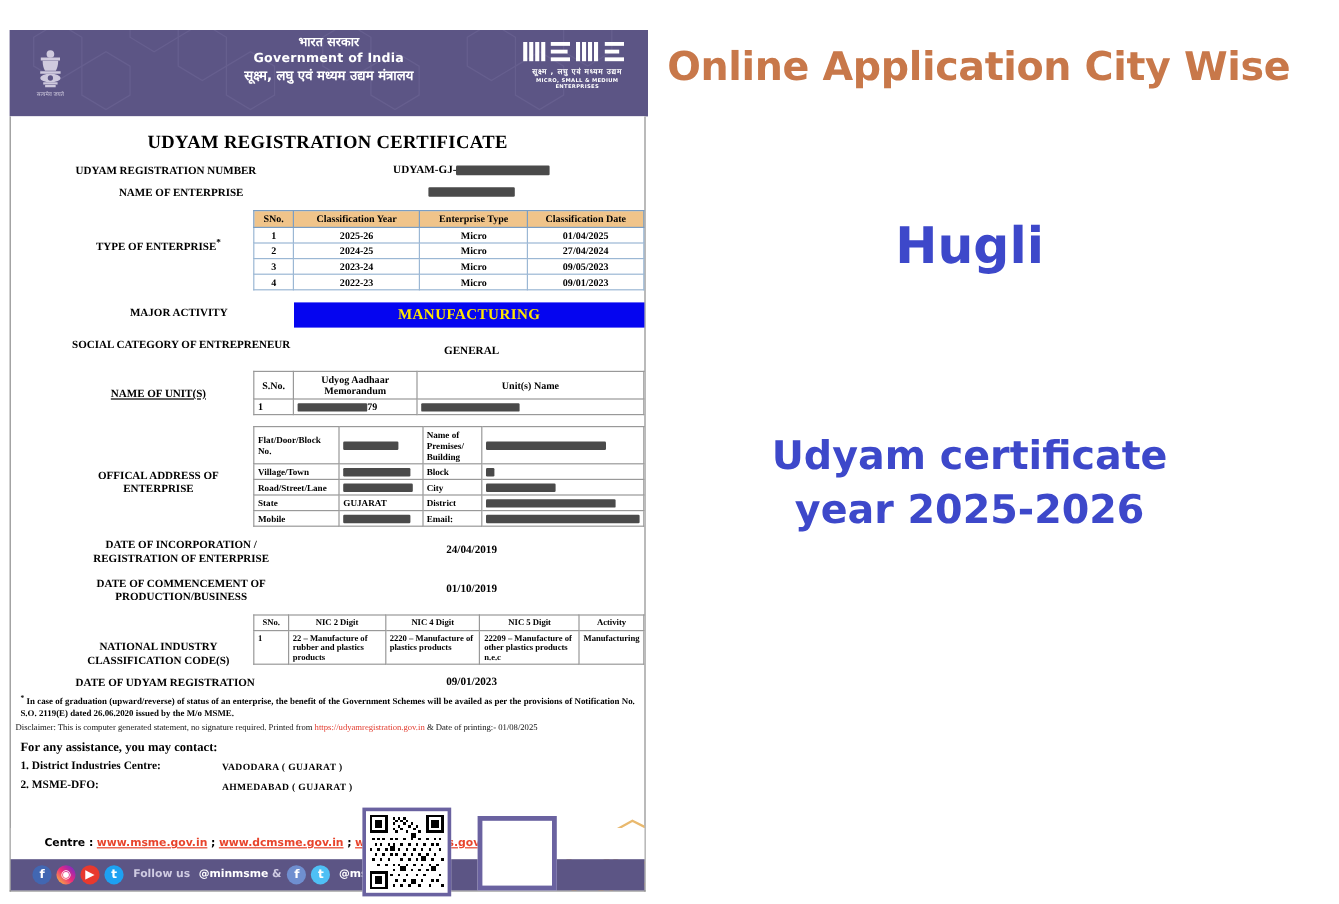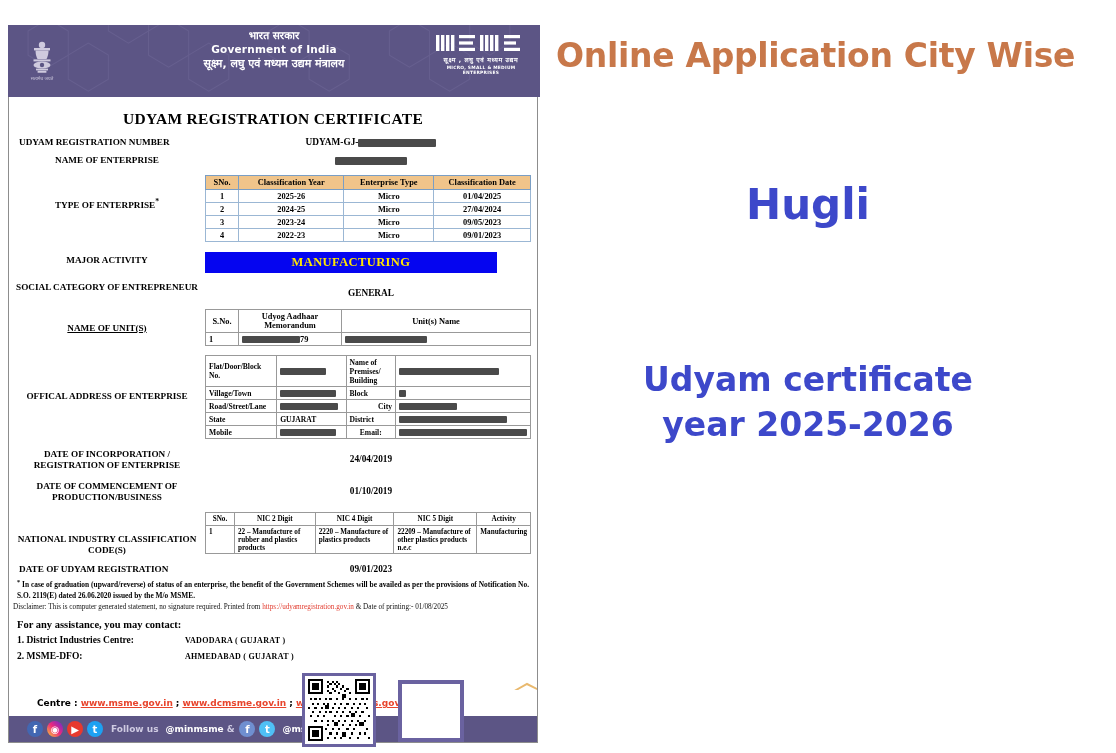--- a/index.html
+++ b/index.html
@@ -58,20 +58,21 @@
   .cert-title{
     text-align:center;font-weight:bold;font-size:15.5px;letter-spacing:.3px;
     padding-top:13px;padding-bottom:6px;color:#000;
   }
 
   .row{display:flex;align-items:flex-start;width:100%;}
   .lbl{
     width:196px;box-sizing:border-box;padding:0 6px;
     text-align:center;font-weight:bold;font-size:9.2px;color:#000;
     line-height:1.2;
+    margin-left:44px;
   }
   .lbl.left{text-align:left;padding-left:10px;}
   .val{
     flex:1;text-align:center;font-weight:bold;font-size:9.3px;color:#000;
   }
 
   .redact{
     display:inline-block;height:8px;vertical-align:middle;
     background:#4a4a4a;border-radius:1px;
     filter:blur(.4px);
@@ -356,33 +357,33 @@
               </tr>
               <tr>
                 <td style="text-align:left;">Village/Town</td>
                 <td style="text-align:left;"><span class="redact thin" style="width:56px;"></span></td>
                 <td style="text-align:left;">Block</td>
                 <td style="text-align:left;"><span class="redact thin" style="width:7px;"></span></td>
               </tr>
               <tr>
                 <td style="text-align:left;">Road/Street/Lane</td>
                 <td style="text-align:left;"><span class="redact thin" style="width:58px;"></span></td>
-                <td style="text-align:right;">City</td>
+                <td style="text-align:left;">City</td>
                 <td style="text-align:left;"><span class="redact thin" style="width:58px;"></span></td>
               </tr>
               <tr>
                 <td style="text-align:left;">State</td>
                 <td style="text-align:left;font-weight:bold;">GUJARAT</td>
                 <td style="text-align:left;">District</td>
                 <td style="text-align:left;"><span class="redact thin" style="width:108px;"></span></td>
               </tr>
               <tr>
                 <td style="text-align:left;">Mobile</td>
                 <td style="text-align:left;"><span class="redact thin" style="width:56px;"></span></td>
-                <td style="text-align:center;">Email:</td>
+                <td style="text-align:left;">Email:</td>
                 <td style="text-align:left;"><span class="redact thin" style="width:128px;"></span></td>
               </tr>
             </tbody>
           </table>
         </div>
       </div>
 
       <div class="row" style="margin-top:10px;">
         <div class="lbl">DATE OF INCORPORATION / REGISTRATION OF ENTERPRISE</div>
         <div class="val" style="padding-top:5px;">24/04/2019</div>

